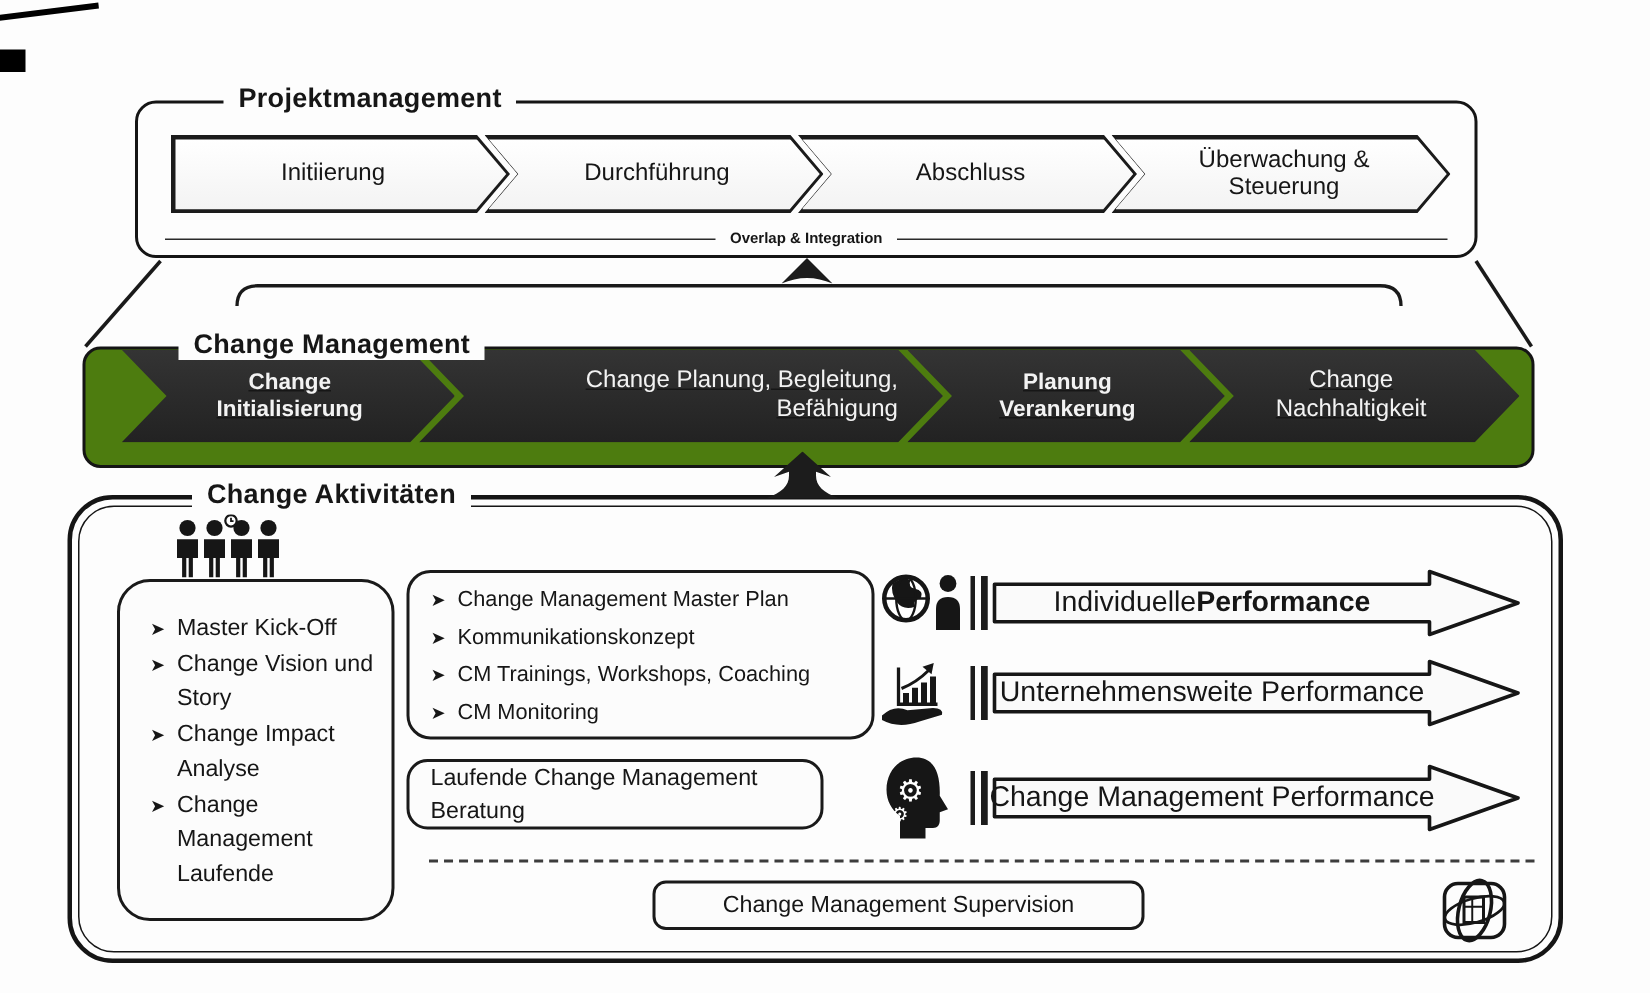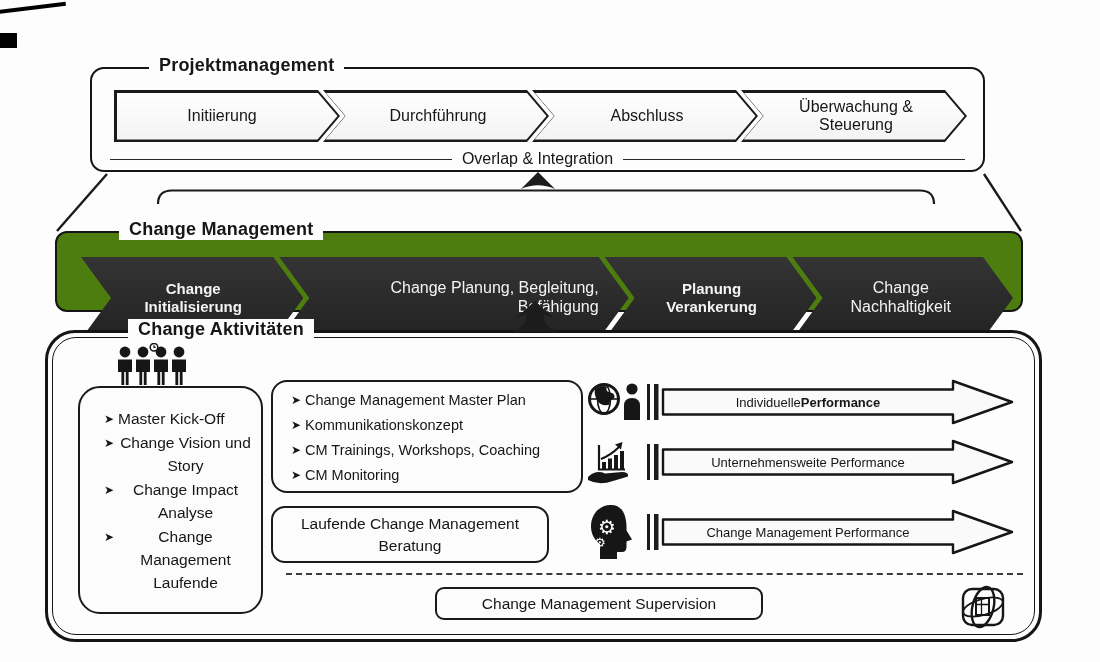--- a/index.html
+++ b/index.html
@@ -31,70 +31,70 @@
   .pm-arrow { clip-path: polygon(0 0, calc(100% - 22px) 0, 100% 50%, calc(100% - 22px) 100%, 0 100%, 22px 50%); }
   .pm-arrow.first { clip-path: polygon(0 0, calc(100% - 22px) 0, 100% 50%, calc(100% - 22px) 100%, 0 100%); }
   .pm-arrow-inner { position:absolute; inset:2.5px; background:linear-gradient(180deg,#ffffff,#f3f3f3);
     clip-path: polygon(0 0, calc(100% - 20px) 0, 100% 50%, calc(100% - 20px) 100%, 0 100%, 20px 50%);
     display:flex; align-items:center; justify-content:center; text-align:center;
     font-size:16px; line-height:1.12; padding:0 26px 0 30px; }
   .pm-arrow.first .pm-arrow-inner { clip-path: polygon(0 0, calc(100% - 20px) 0, 100% 50%, calc(100% - 20px) 100%, 0 100%); padding:0 26px 0 16px; }
   .pm-overlap { position:absolute; left:18px; right:18px; bottom:2px; height:18px;
     display:flex; align-items:center; gap:10px; }
   .pm-overlap .rule { flex:1; height:0; border-top:1.6px solid #2a2a2a; }
-  .pm-overlap .lbl { font-size:16px; font-weight:400; white-space:nowrap; }
+  .pm-overlap .lbl { font-size:10px; font-weight:700; white-space:nowrap; }
 
   
   .up1 { position:absolute; left:521px; top:172px; z-index:3; }
   .up2 { position:absolute; left:511px; top:301px; z-index:5; }
 
   
   .cm-box { position:absolute; left:55px; top:231px; width:968px; height:81px;
             background:#4d7c0f; border:2.5px solid #151515; border-radius:12px; z-index:2; }
   .cm-box .box-title { left:62px; }
-  .cm-row { position:absolute; left:24px; right:8px; top:24px; height:82px; display:flex; }
+  .cm-row { position:absolute; left:24px; right:8px; top:0; height:62px; display:flex;text-decoration:underline; }
   .cm-arrow { position:relative; background:linear-gradient(180deg,#343434,#222222); color:#f3f3f3;
     display:flex; align-items:center; justify-content:center; text-align:center;
     clip-path: polygon(0 0, calc(100% - 30px) 0, 100% 50%, calc(100% - 30px) 100%, 0 100%, 30px 50%);
     font-size:15px; line-height:1.18; padding:0 34px 0 36px; }
   .cm-arrow + .cm-arrow { margin-left:-24px; }
   .cm-arrow.b { font-weight:700; }
   .cm-arrow.n { font-weight:400; font-size:16px; }
   .cm-a1 { flex-grow:1.9; }
   .cm-a2 { flex-grow:3.7; padding:0 30px 0 34px;text-align:right; }
   .cm-a3 { flex-grow:1.62; padding:0 30px 0 32px; }
   .cm-a4 { flex-grow:2.3; padding:0 34px 0 30px; font-size:15.5px; }
 
   
   .ca-box { position:absolute; left:45px; top:330px; width:997px; height:312px;
-            background:#fdfdfd; border:3px solid #151515; border-radius:30px; z-index:2;text-align:center; }
+            background:#fdfdfd; border:3px solid #151515; border-radius:30px; z-index:2; }
   .ca-box::before { content:""; position:absolute; inset:4px; border:1.6px solid #151515; border-radius:24px; pointer-events:none; }
   .ca-box .box-title { left:80px; }
 
   .people-icon { position:absolute; left:66px; top:10px; }
 
   .list-box { position:absolute; background:#fcfcfc; border:2px solid #1a1a1a; }
   .kickoff-box { left:30px; top:53px; width:185px; height:228px; border-radius:22px; padding:20px 8px 0 20px; }
   .plan-box { left:223px; top:47px; width:312px; height:113px; border-radius:16px; padding:11px 10px 0 14px; }
-  .beratung-box { left:223px; top:173px; width:278px; height:57px; border-radius:14px; padding:6px 14px; font-size:15.5px; line-height:1.4; display:flex; align-items:center; }
+  .beratung-box { left:223px; top:173px; width:278px; height:47px; border-radius:14px; padding:6px 14px; font-size:15.5px; line-height:1.4; display:flex; align-items:center; }
   .supervision-box { left:387px; top:254px; width:328px; height:33px; border-radius:9px;
     display:flex; align-items:center; justify-content:center; font-size:15.5px; }
 
   .li { display:flex; align-items:flex-start; }
   .li .bullet { flex:0 0 18px; font-size:12px; padding-top:3px; }
   .kickoff-box .li { font-size:15.5px; line-height:1.48; margin-bottom:1px; }
   .plan-box .li { font-size:14.5px; line-height:1.0; margin-bottom:10.5px; }
   .plan-box .li .bullet { padding-top:1px; }
 
   .dashed-sep { position:absolute; left:238px; top:240px; width:737px; height:0; border-top:2.5px dashed #3c3c3c; }
 
   .perf-icon { position:absolute; }
   .perf-arrow { position:absolute; width:370px; height:46px; }
   .perf-label { position:absolute; left:16px; right:62px; top:0; bottom:0;
-    display:flex; align-items:center; justify-content:center; font-size:13px; white-space:nowrap; }
+    display:flex; align-items:center; justify-content:center; font-size:19px; white-space:nowrap; }
   .perf-label .bold { font-weight:700; }
 
   .corner-logo { position:absolute; left:903px; top:246px; }
 </style>
 </head>
 <body>
 
 <div id="stage">
 
   <div class="artifact-line"></div>

